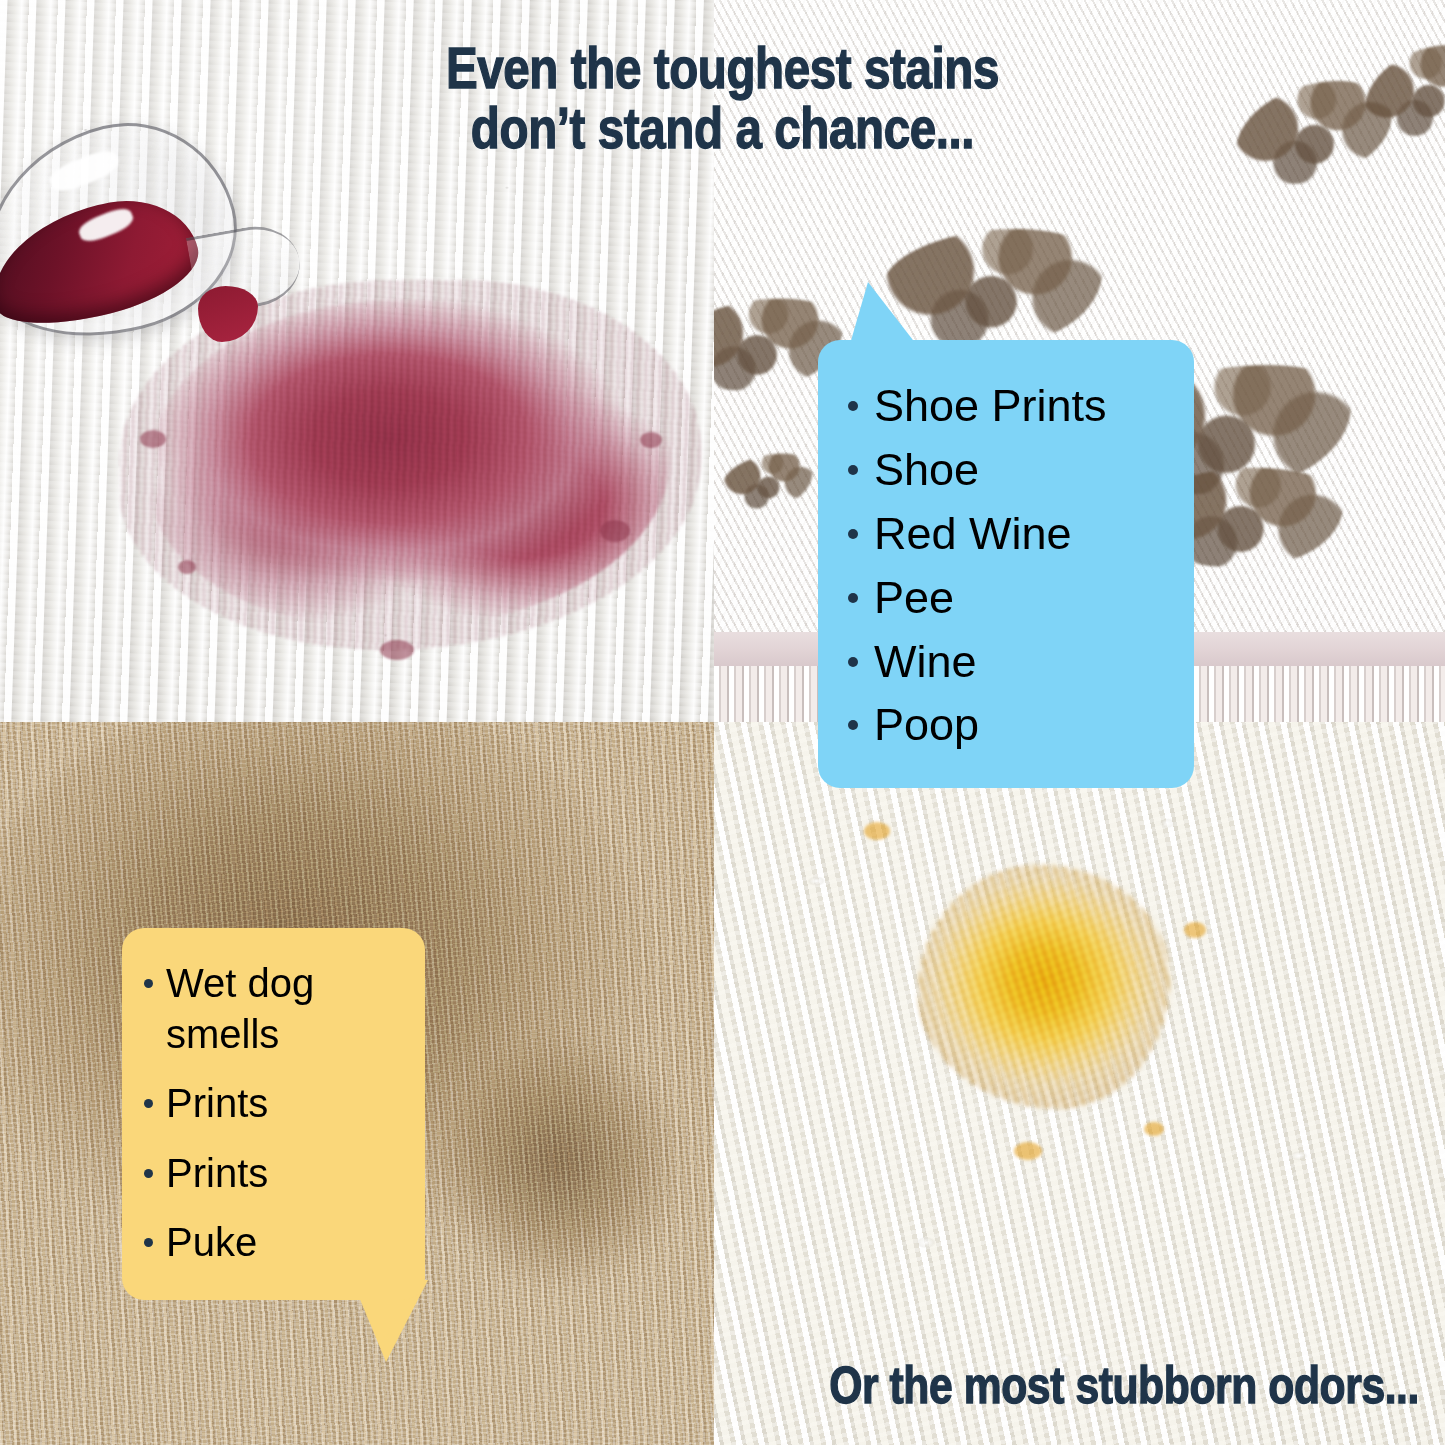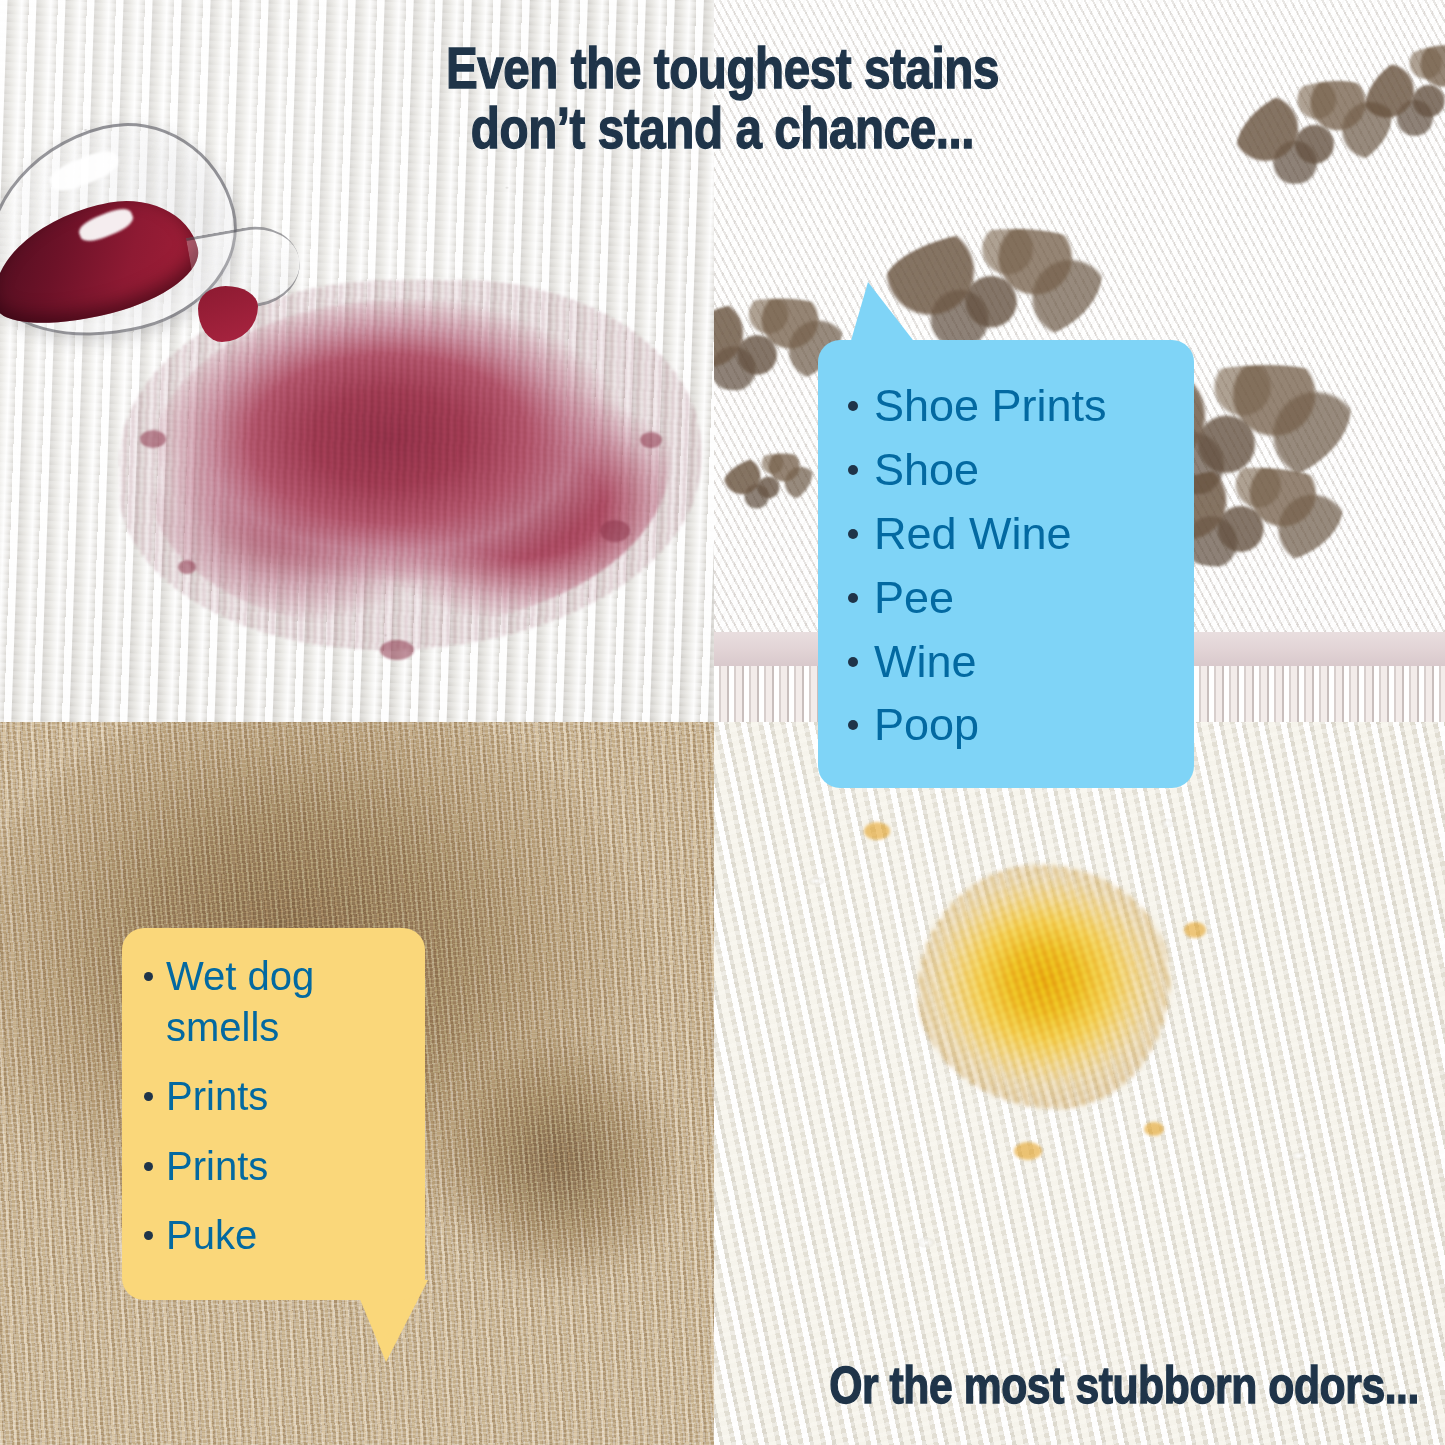--- a/index.html
+++ b/index.html
@@ -331,21 +331,21 @@
     box-sizing: border-box;
     border-radius: 22px;
   }
   .bubble ul {
     list-style: none;
     margin: 0;
     padding: 0;
   }
   .bubble li {
     position: relative;
-    color: #0369a1;
+    color: #000000;
     font-family: "Liberation Sans", sans-serif;
     font-weight: normal;
     display: flex;
     align-items: flex-start;
   }
   .bubble li .dot {
     flex: 0 0 auto;
     display: inline-block;
     width: 10px;
     height: 10px;
@@ -378,21 +378,21 @@
     height: 62px;
   }
 
   
   .bubble-yellow {
     left: 122px;
     top: 928px;
     width: 303px;
     height: 372px;
     background: #fad77a;
-    padding: 23px 14px 18px 22px;
+    padding: 30px 14px 18px 22px;
   }
   .bubble-yellow li {
     font-size: 40px;
     line-height: 1.28;
     margin-bottom: 18px;
   }
   .bubble-yellow li .dot { margin-top: 21px; width: 9px; height: 9px; margin-right: 13px; }
   .bubble-yellow-tail {
     position: absolute;
     z-index: 49;

